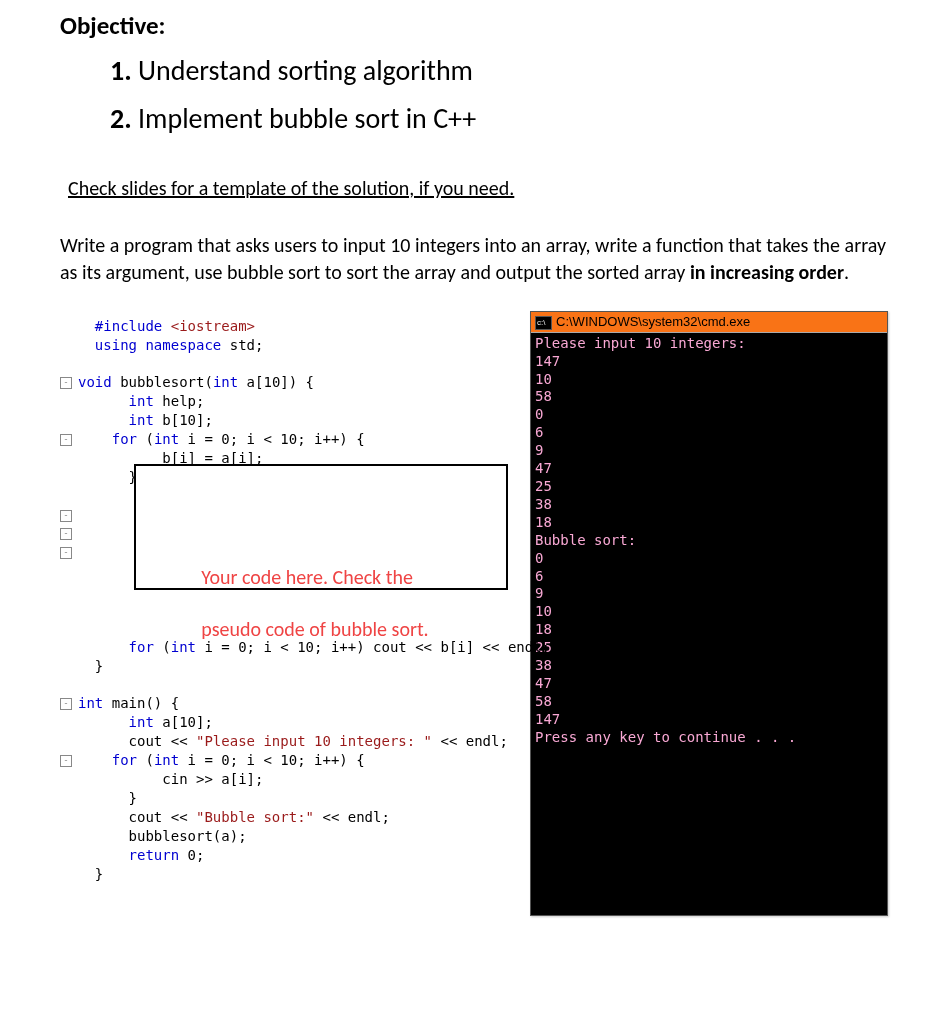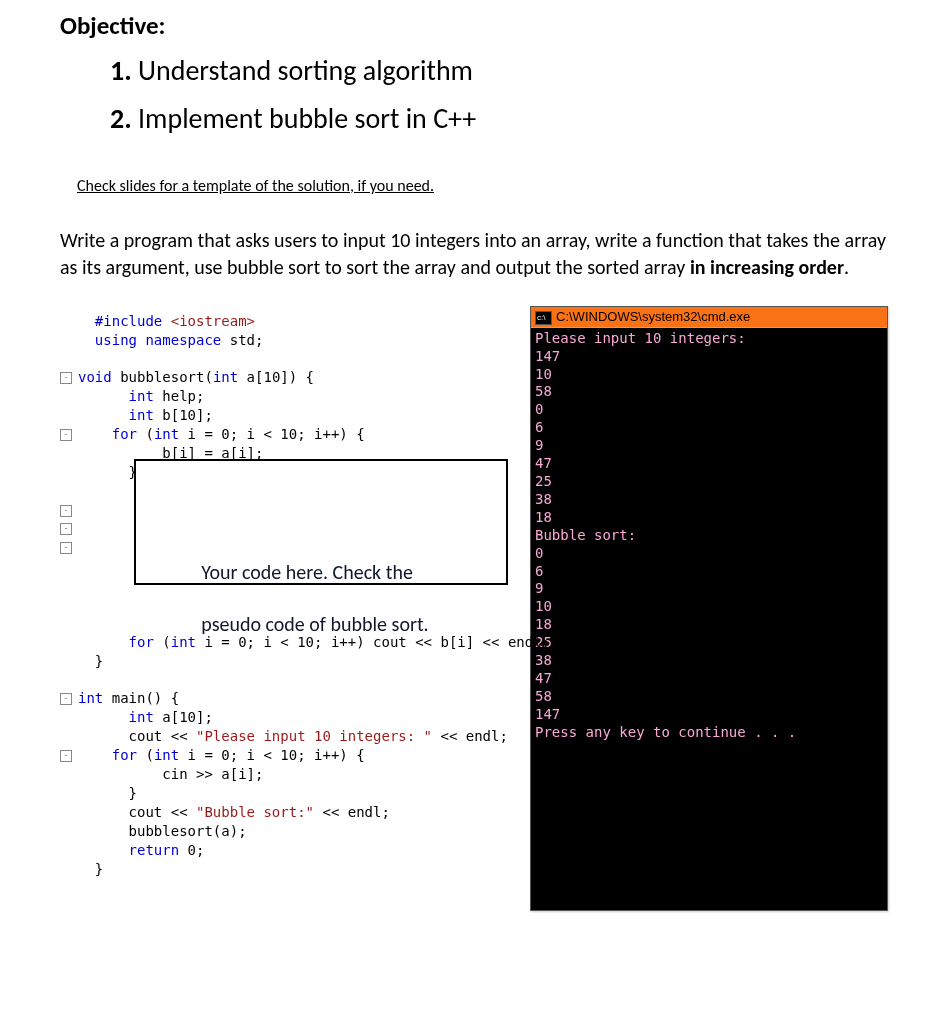--- a/index.html
+++ b/index.html
@@ -22,22 +22,22 @@
     margin: 0 0 24px 38px;
   }
   .objitem {
     font-size: 28px;
     margin: 12px;
     line-height: 1.3;
   }
   .objnum { font-weight: bold; }
   .underline {
     text-decoration: underline;
-    font-size: 16px;
-    margin: 14px 0 32px 17px;
+    font-size: 20px;
+    margin: 14px 0 32px 8px;
     display: inline-block;
   }
   .bodytext {
     font-size: 20px;
     line-height: 1.35;
     margin: 0 0 12px 0;
   }
   .bold { font-weight: bold; }
 
   .codecols {
@@ -76,21 +76,21 @@
   .placeholder {
     position: absolute;
     left: 74px;
     top: 166px;
     width: 370px;
     height: 122px;
     border: 2px solid #000;
     background: #fff;
   }
   .placeholder-text {
-    color: #0f172a;
+    color: #ef4444;
     font-family: Calibri, Arial, sans-serif;
     font-size: 20px;
     padding: 34px 14px 0 20px;
     line-height: 1.3;
   }
 
   .terminal {
     border: 1px solid #555;
     width: 380px;
     margin-left: -30px;

